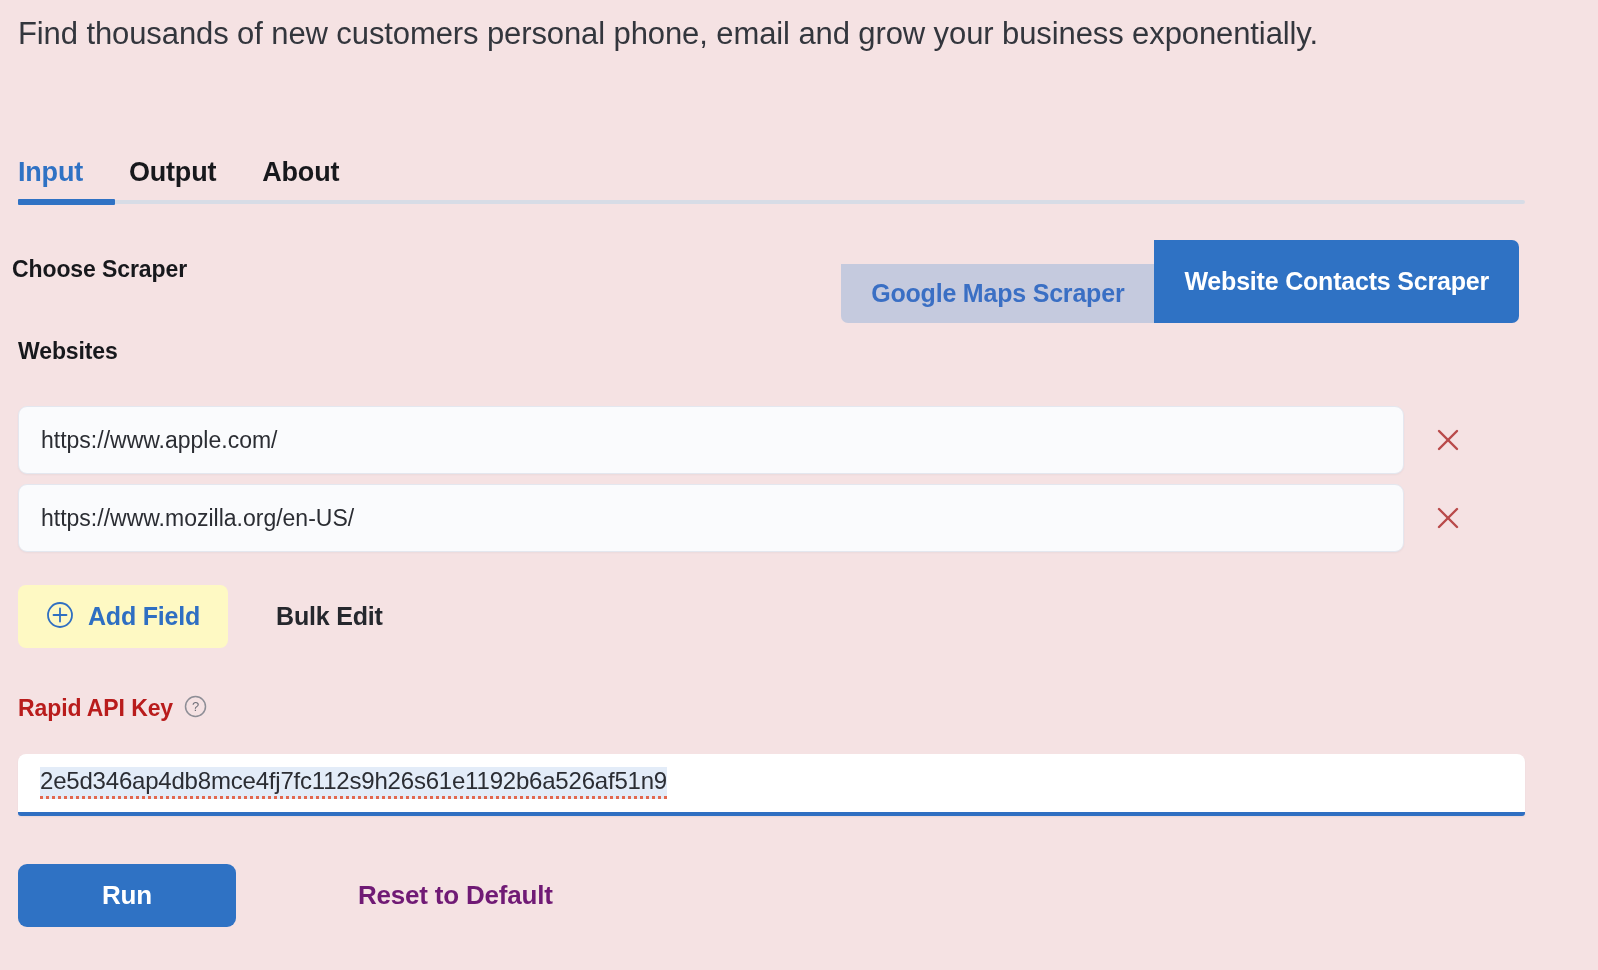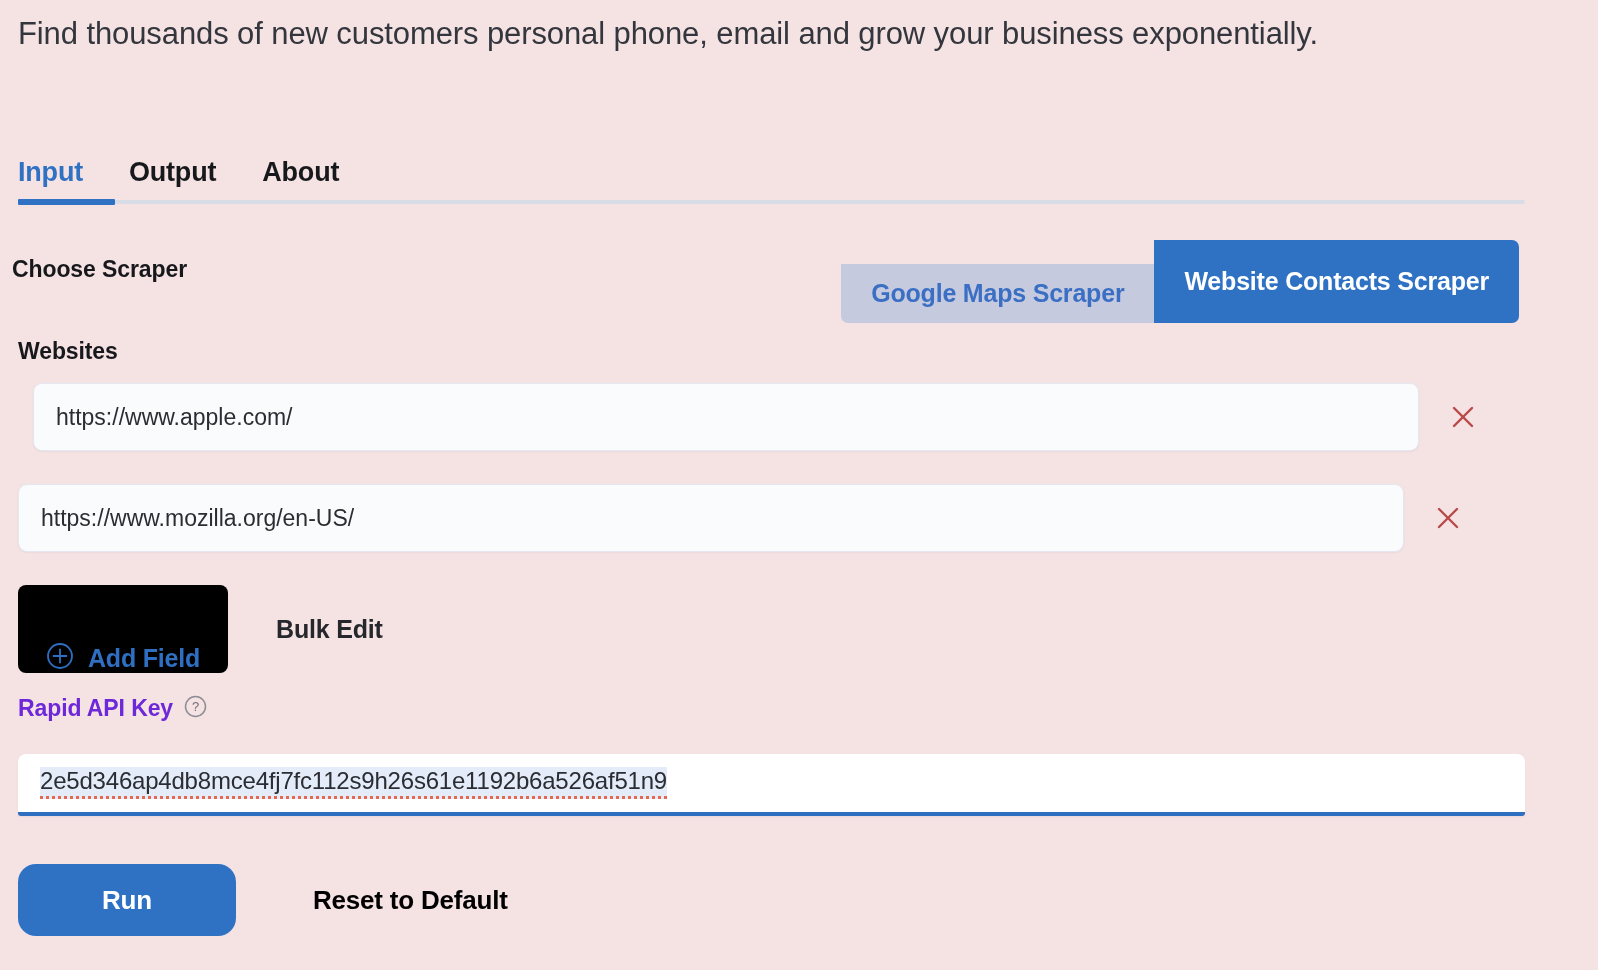--- a/index.html
+++ b/index.html
@@ -130,21 +130,21 @@
     top: 338px;
   }
   .field-row {
     position: absolute;
     left: 18px;
     width: 1507px;
     height: 68px;
     display: flex;
     align-items: center;
   }
-  .field-row.r1 { top: 383px; margin-left: 15px; }
+  .field-row.r1 { top: 406px; }
   .field-row.r2 { top: 484px; }
   .text-field {
     width: 1386px;
     height: 68px;
     background: #fafbfd;
     border: 1px solid #e4e7ef;
     border-radius: 9px;
     font-size: 23px;
     color: #2b2d33;
     padding: 0 22px;
@@ -164,27 +164,27 @@
 
   
   .addrow {
     position: absolute;
     left: 18px;
     top: 585px;
     display: flex;
     align-items: center;
   }
   .add-field-btn {
-    background: #000000;
+    background: #fef9c3;
     border: none;
     border-radius: 8px;
-    height: 88px;
+    height: 63px;
     padding: 0 28px;
     display: flex;
-    align-items: flex-end;
+    align-items: center;
     gap: 14px;
     cursor: pointer;
     font-family: "Liberation Sans", sans-serif;
   }
   .add-field-label {
     font-size: 25px;
     font-weight: bold;
     color: #2f6fc2;
     letter-spacing: -0.2px;
   }
@@ -202,21 +202,21 @@
     position: absolute;
     left: 18px;
     top: 694px;
     display: flex;
     align-items: center;
     gap: 10px;
   }
   .api-label {
     font-size: 23px;
     font-weight: bold;
-    color: #6d28d9;
+    color: #b91c1c;
     letter-spacing: -0.1px;
   }
   .api-field-wrap {
     position: absolute;
     left: 18px;
     top: 736px;
     width: 1507px;
     height: 62px;
     background: #ffffff;
     border-radius: 8px 8px 3px 3px;
@@ -242,34 +242,34 @@
     position: absolute;
     left: 18px;
     top: 864px;
     display: flex;
     align-items: center;
   }
   .run-btn {
     background: #2f72c4;
     color: #ffffff;
     border: none;
-    border-radius: 18px;
+    border-radius: 9px;
     width: 218px;
-    height: 72px;
+    height: 63px;
     font-size: 26px;
     font-weight: bold;
     cursor: pointer;
     font-family: "Liberation Sans", sans-serif;
     letter-spacing: -0.2px;
   }
   .reset-btn {
-    margin-left: 71px;
+    margin-left: 116px;
     background: none;
     border: none;
-    color: #000000;
+    color: #701a75;
     font-size: 26px;
     font-weight: bold;
     cursor: pointer;
     font-family: "Liberation Sans", sans-serif;
     letter-spacing: -0.2px;
   }
 </style>
 </head>
 <body>
 

